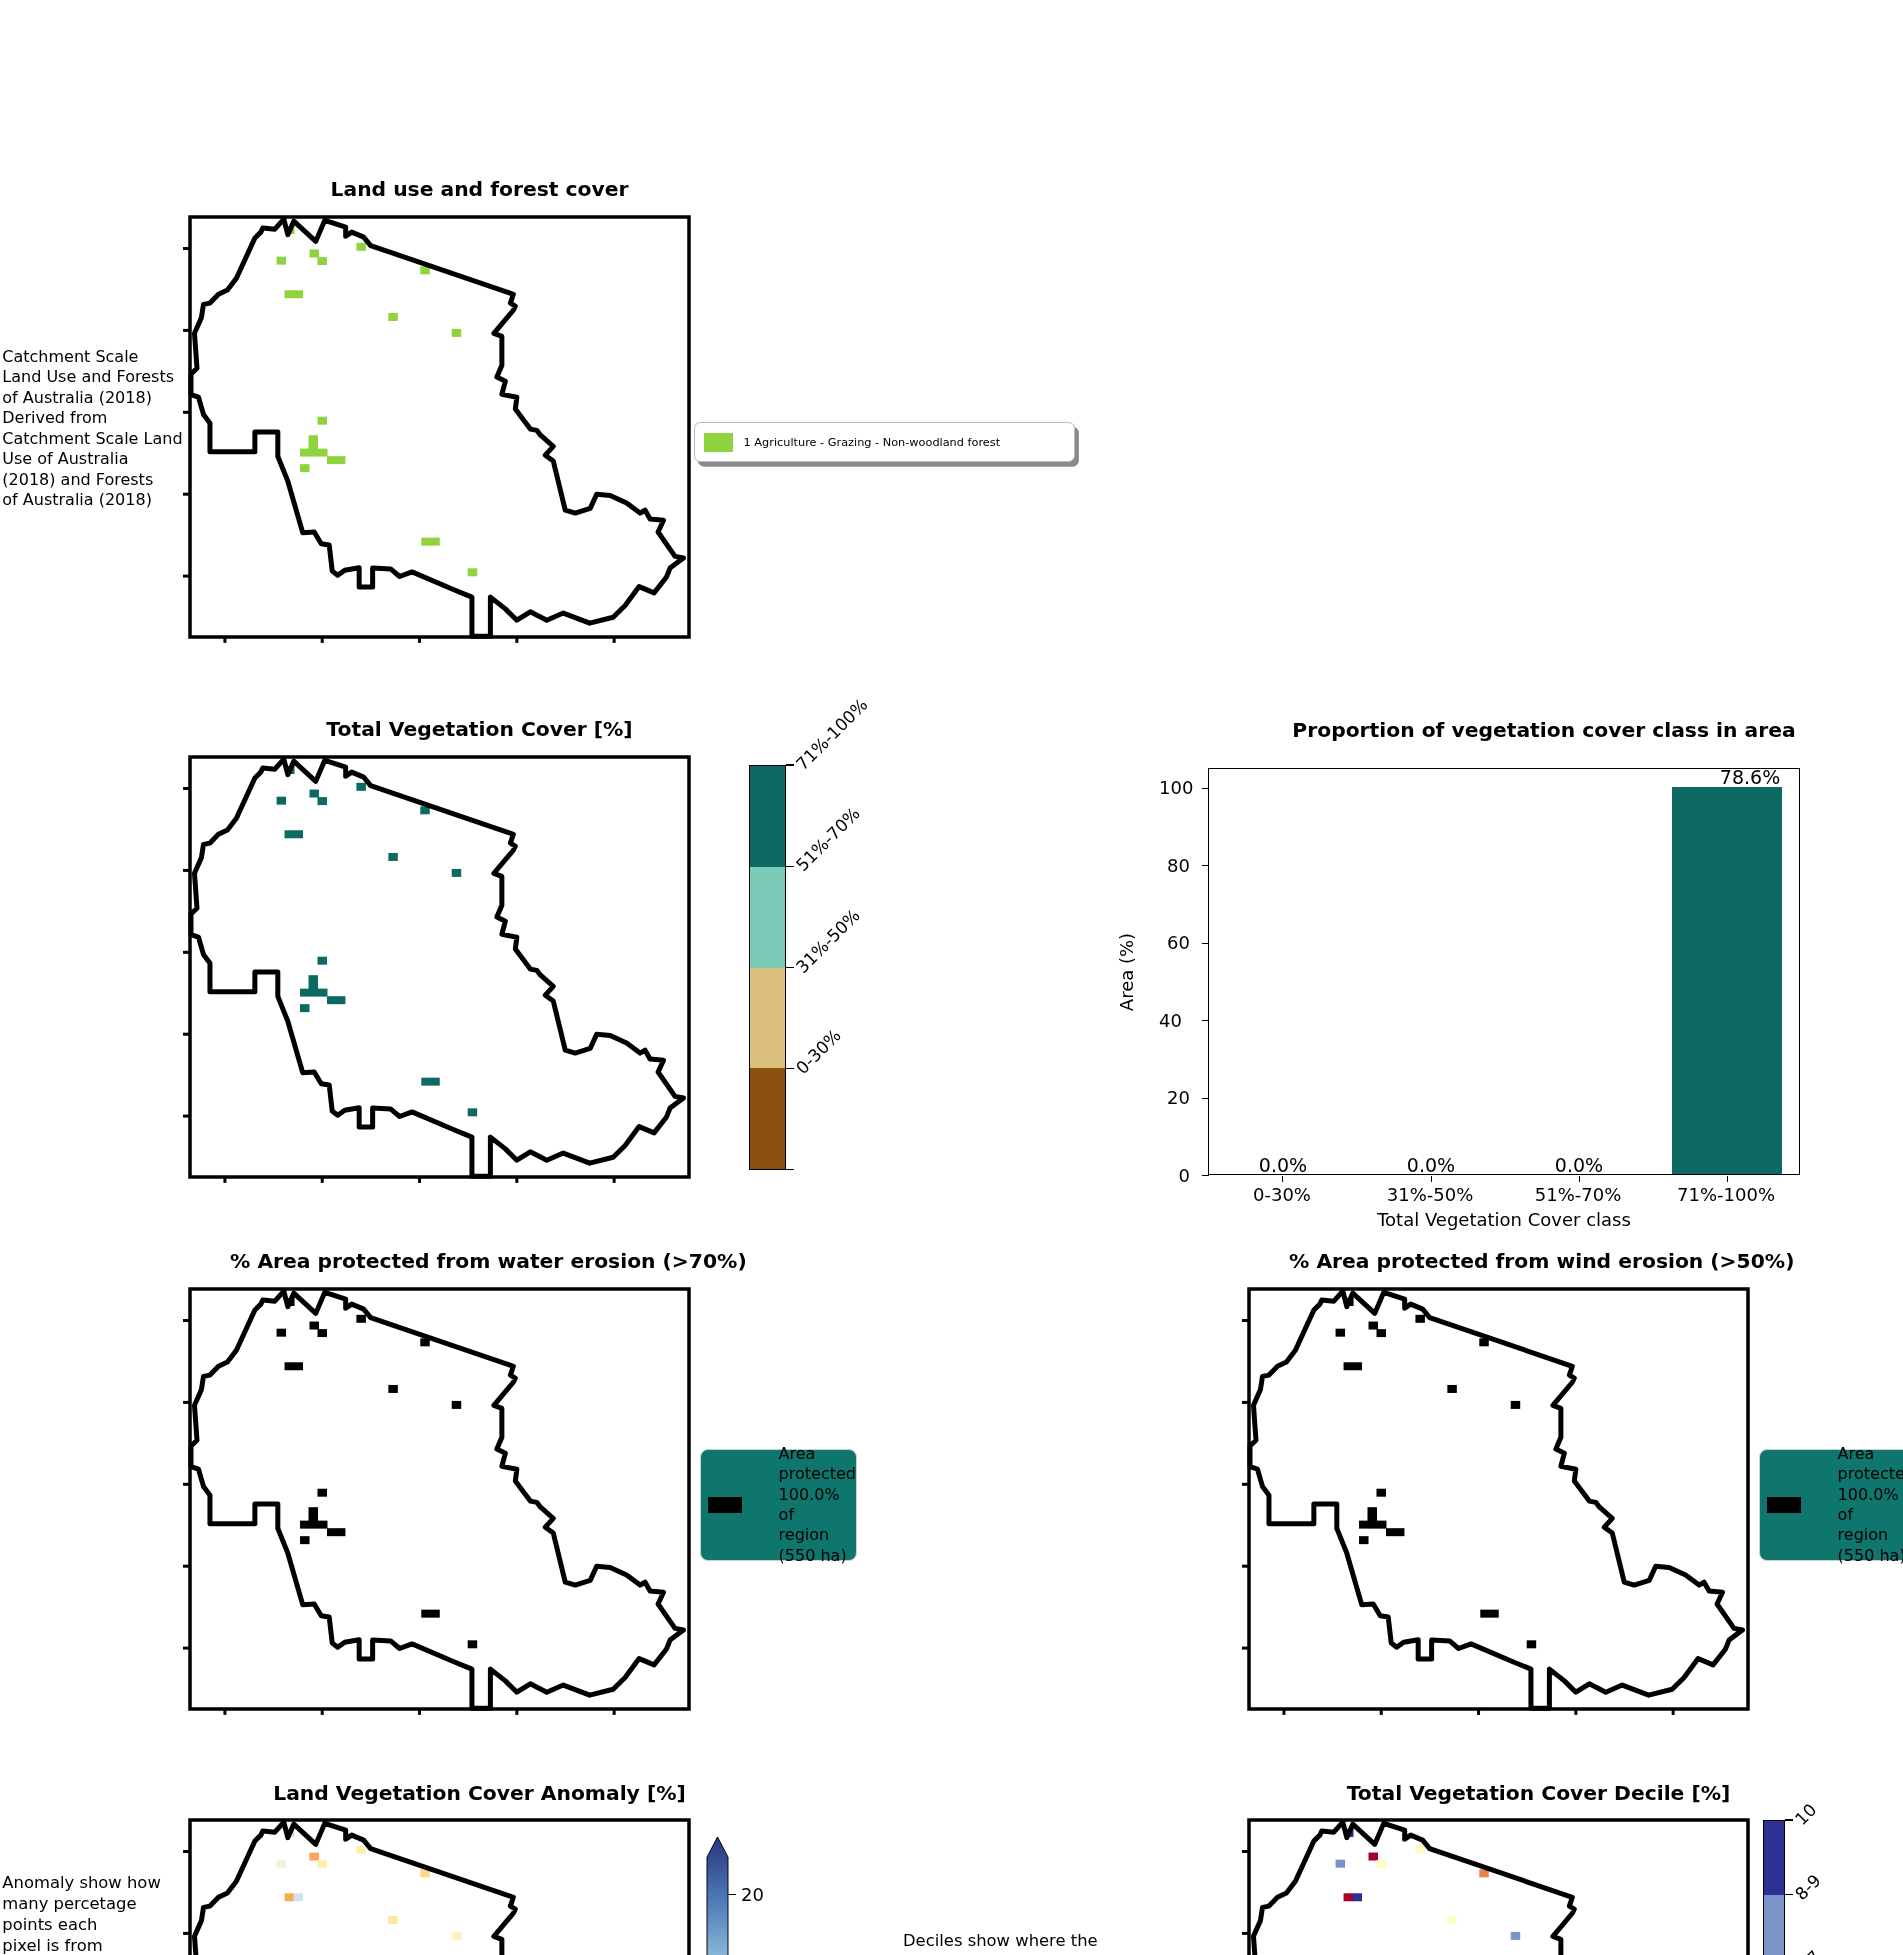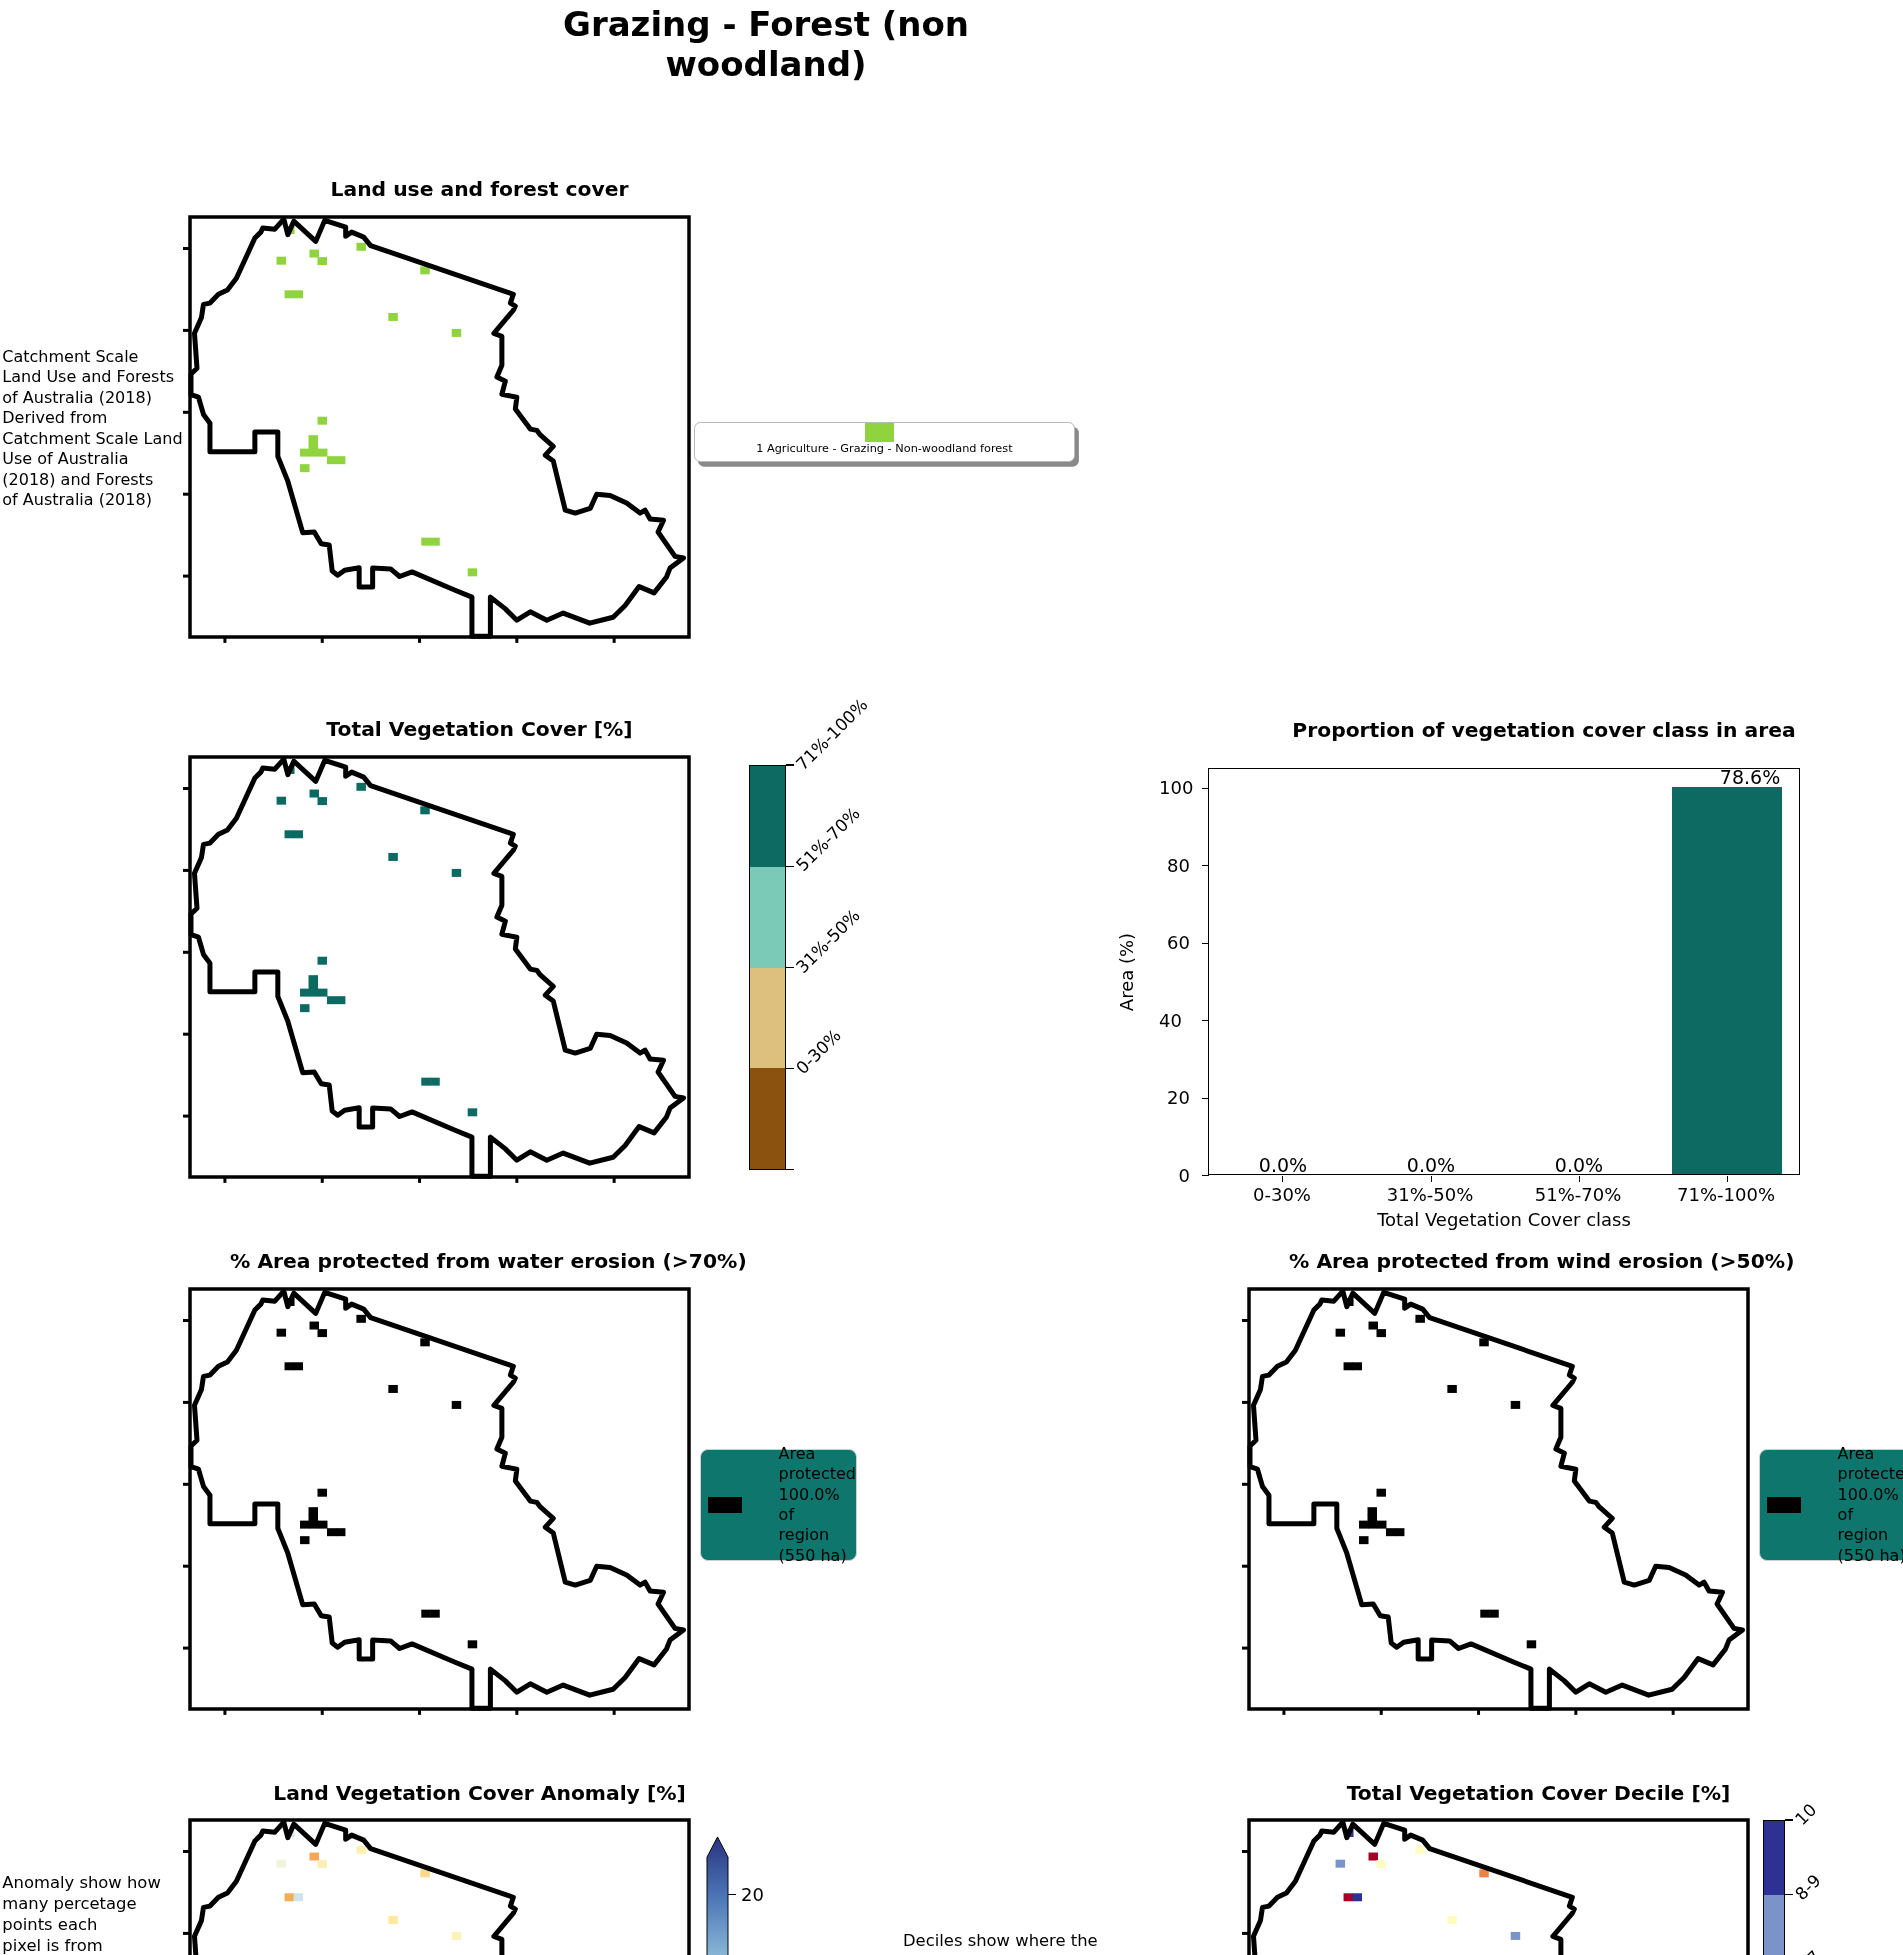--- a/index.html
+++ b/index.html
@@ -28,21 +28,20 @@
   .num-label{position:absolute;font-size:18px;}
   .val-label{position:absolute;font-size:19px;white-space:nowrap;}
   .cat-label{position:absolute;font-size:18px;white-space:nowrap;transform:translateX(-50%);}
   .axis-label{font-size:18px;text-align:center;}
 </style>
 </head>
 <body>
 
 <div id="page">
 
-  <div class="abs page-title" style="left:463px;top:3.9px;width:606px;">Grazing - Forest (non woodland)</div>
 
   <div class="abs panel-title" style="left:190px;top:177px;width:499px;">Land use and forest cover</div>
   <div class="abs side-text" style="left:2.3px;top:347px;width:187px;"> Catchment Scale
 Land Use and Forests
 of Australia (2018)
 Derived from
 Catchment Scale Land
 Use of Australia
 (2018) and Forests
 of Australia (2018)</div>
@@ -76,21 +75,21 @@
       <line x1="265" y1="1000" x2="265" y2="1014" stroke="#000" stroke-width="3" vector-effect="non-scaling-stroke"></line>
       <line x1="460" y1="1000" x2="460" y2="1014" stroke="#000" stroke-width="3" vector-effect="non-scaling-stroke"></line>
       <line x1="655" y1="1000" x2="655" y2="1014" stroke="#000" stroke-width="3" vector-effect="non-scaling-stroke"></line>
       <line x1="850" y1="1000" x2="850" y2="1014" stroke="#000" stroke-width="3" vector-effect="non-scaling-stroke"></line>
       <line x1="0" y1="75" x2="-14" y2="75" stroke="#000" stroke-width="3" vector-effect="non-scaling-stroke"></line>
       <line x1="0" y1="270" x2="-14" y2="270" stroke="#000" stroke-width="3" vector-effect="non-scaling-stroke"></line>
       <line x1="0" y1="465" x2="-14" y2="465" stroke="#000" stroke-width="3" vector-effect="non-scaling-stroke"></line>
       <line x1="0" y1="660" x2="-14" y2="660" stroke="#000" stroke-width="3" vector-effect="non-scaling-stroke"></line>
       <line x1="0" y1="855" x2="-14" y2="855" stroke="#000" stroke-width="3" vector-effect="non-scaling-stroke"></line>
     </svg>
-  <div class="abs legend-fancy" style="left:694px;top:422px;width:360px;height:38px;padding:0 9.4px;flex-direction:column;">
+  <div class="abs legend-fancy" style="left:694px;top:422px;width:360px;height:38px;padding:0 9.4px;">
     <span class="swatch" id="lu-swatch" style="width: 29px; height: 19px; margin-right: 10.2px; background: rgb(143, 211, 62);"></span>
     <span style="font-size:11.3px;">1 Agriculture - Grazing - Non-woodland forest</span>
   </div>
 
   <div class="abs panel-title" style="left:190px;top:717px;width:499px;">Total Vegetation Cover [%]</div>
   <svg id="map-tvc" class="abs map-svg" style="left:190px;top:757px;" width="499" height="420" viewBox="0 0 1000 1000" preserveAspectRatio="none">
       <rect x="0" y="0" width="1000" height="1000" fill="#ffffff"></rect>
       <rect x="190.5" y="21.5" width="19" height="19" fill="#0d6a62"></rect>
       <rect x="333.5" y="61.5" width="19" height="19" fill="#0d6a62"></rect>
       <rect x="239.5" y="77.5" width="19" height="19" fill="#0d6a62"></rect>

